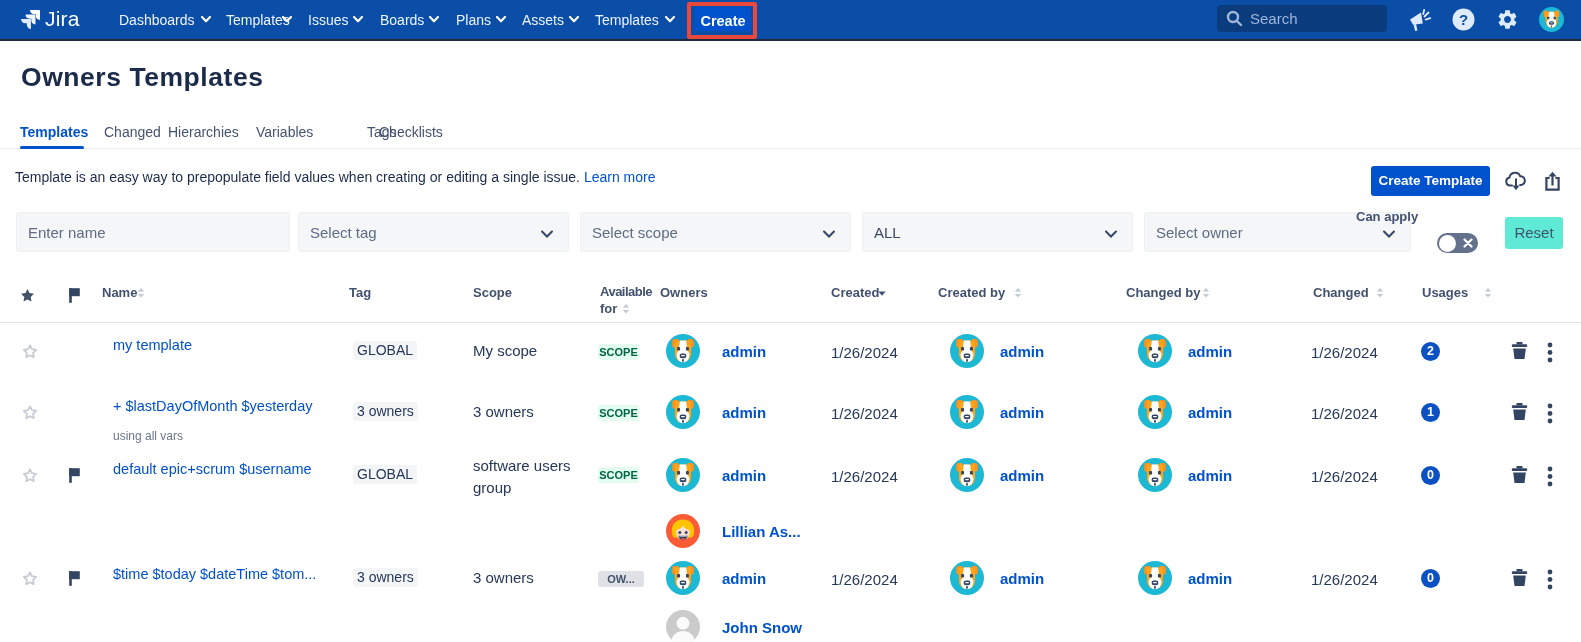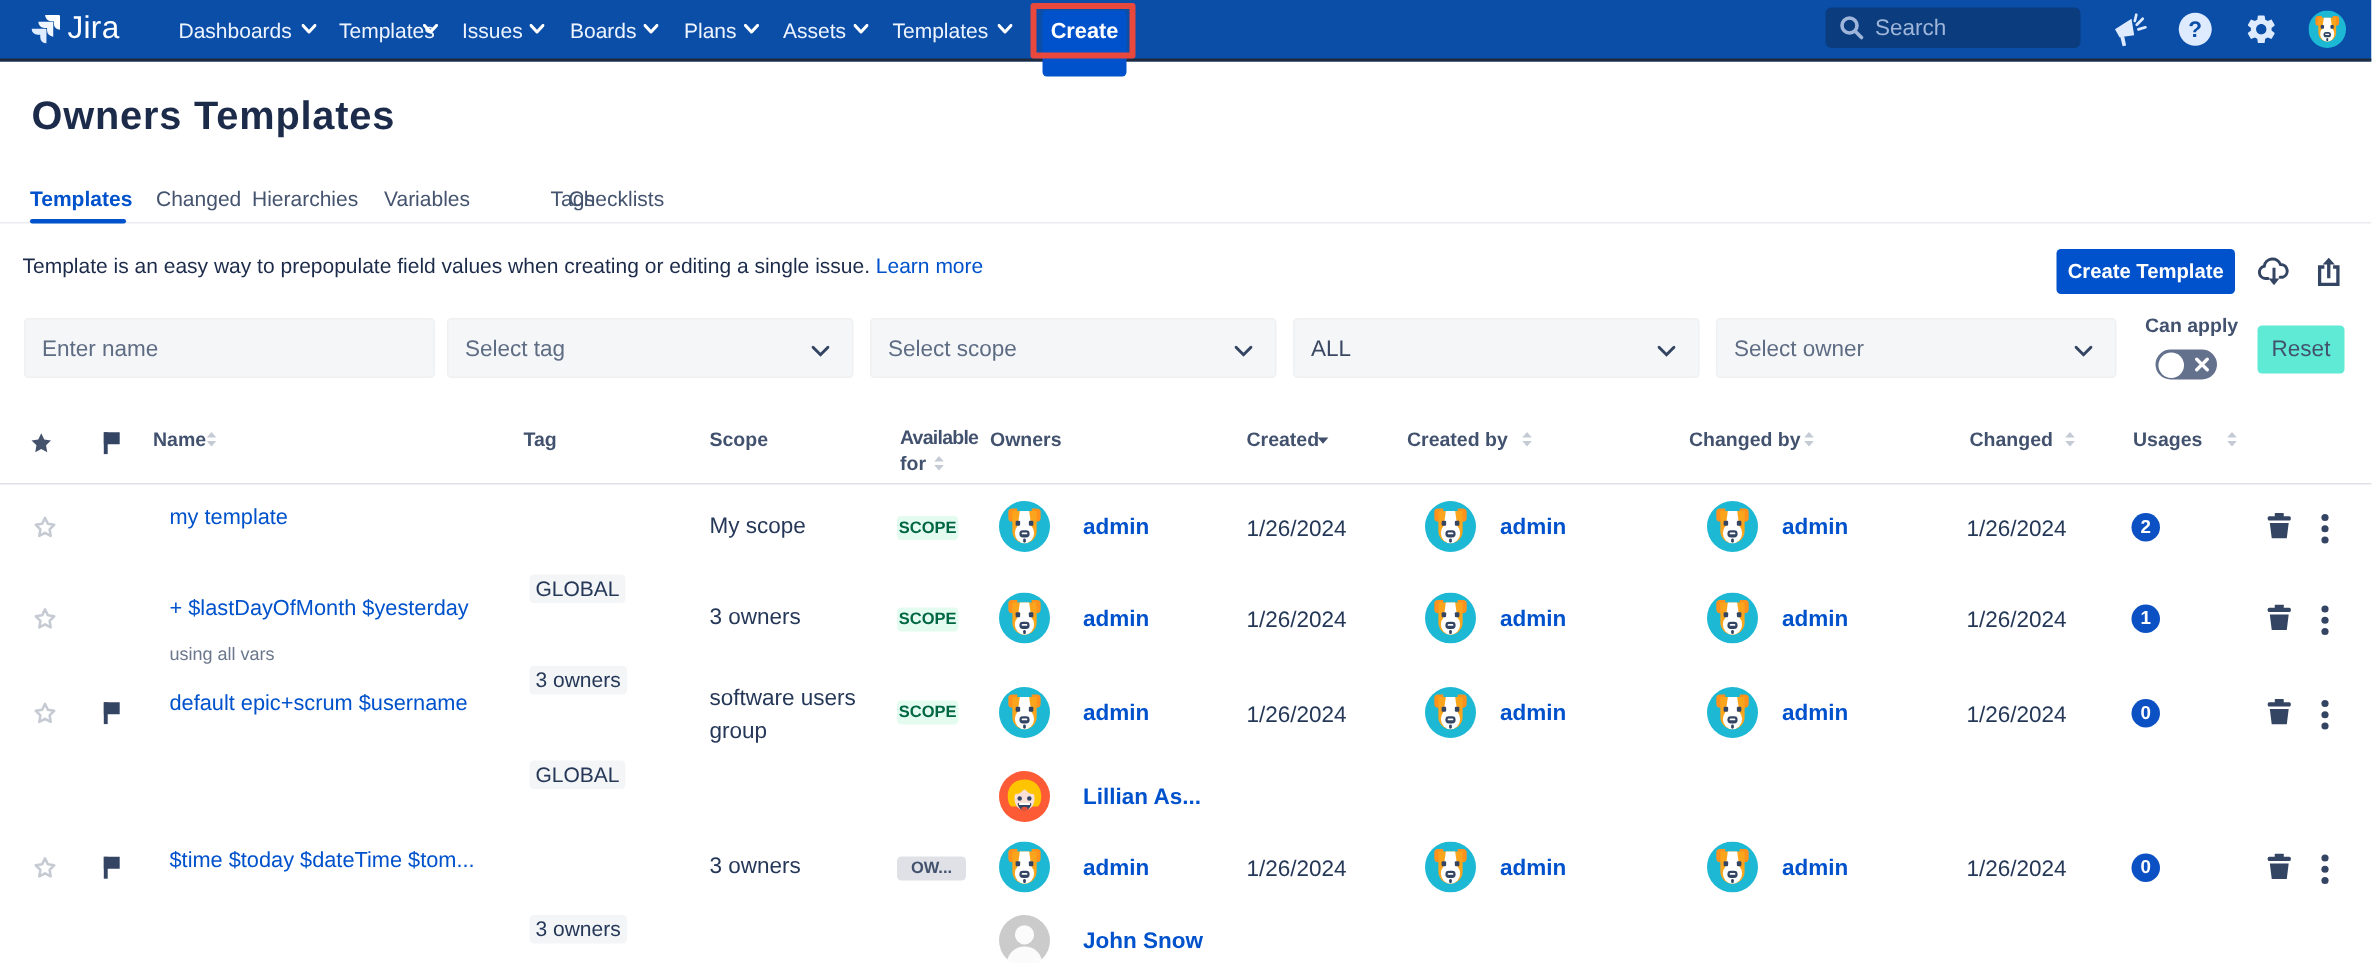--- a/index.html
+++ b/index.html
@@ -7,21 +7,21 @@
   font-family:"Liberation Sans", sans-serif; }
 .abs { position:absolute; }
 #page { position:relative; width:1581px; height:642px; }
 
 
 #nav { position:absolute; left:0; top:0; width:1581px; height:41px;
   background:#0B4EA8; border-bottom:2px solid #1F2B3D; }
 .navitem { position:absolute; top:12px; color:#EDF4FF; font-size:14px; }
 .chev { position:absolute; top:16px; }
 #logo-text { position:absolute; left:45px; top:7px; color:#fff; font-size:21px; font-weight:normal; letter-spacing:0.2px;}
-#createbtn { position:absolute; left:695px; top:7px; width:56px; height:44px;
+#createbtn { position:absolute; left:695px; top:7px; width:56px; height:24px;
   background:#0052CC; color:#fff; font-weight:bold; font-size:14.5px;
   text-align:center; line-height:28px; border-radius:3px; }
 #redbox { position:absolute; left:687px; top:2px; width:70px; height:37px;
   border:4px solid #E8493C; border-radius:2px; }
 #search { position:absolute; left:1217px; top:5px; width:170px; height:27px;
   background:#0A3C7E; border-radius:4px; color:#9FB6DA; font-size:15px; }
 #search span { position:absolute; left:33px; top:5px; }
 .navico { position:absolute; top:8px; }
 
 
@@ -35,35 +35,35 @@
 #desc a { color:#0C66E4; text-decoration:none; color:#0052CC;}
 #ctbtn { position:absolute; left:1371px; top:166px; width:119px; height:30px;
   background:#0052CC; border-radius:3px; color:#fff; font-size:13.5px; font-weight:bold;
   text-align:center; line-height:30px; }
 
 
 .fbox { position:absolute; top:212px; height:40px; background:#F5F6F8;
   border:1px solid #EFF0F2; border-radius:3px; font-size:15px; color:#5E6C84; }
 .fbox span { position:absolute; left:11px; top:11px; }
 .fbox .fchev { position:absolute; right:15px; top:17px; }
-#canapply { position:absolute; left:1430px; top:209px; font-size:13px; font-weight:bold; color:#42526E; }
+#canapply { position:absolute; left:1356px; top:209px; font-size:13px; font-weight:bold; color:#42526E; }
 #toggle { position:absolute; left:1437px; top:233px; width:41px; height:20px;
   background:#64718C; border-radius:10px; }
 #toggle .knob { position:absolute; left:2px; top:1.5px; width:17px; height:17px;
   background:#fff; border-radius:50%; }
 #reset { position:absolute; left:1505px; top:217px; width:58px; height:32px;
   background:#5eead4; border-radius:3px; color:#42526E; font-size:15px;
   text-align:center; line-height:32px; }
 
 
 .th { position:absolute; font-size:13px; font-weight:bold; color:#42526E; }
 #hline { position:absolute; left:0; top:322px; width:1581px; height:1px; background:#DFE1E6; }
 .name { position:absolute; font-size:14.5px; font-weight:normal; color:#0052CC; }
 .chip { position:absolute; height:19px; background:#F4F5F7; border-radius:3px;
-  font-size:14px; color:#253858; padding:0 4px; line-height:19px;margin-top:42px; }
+  font-size:14px; color:#253858; padding:0 4px; line-height:19px; }
 .sctext { position:absolute; font-size:15px; color:#253858; line-height:22px; }
 .badge-g { position:absolute; width:41px; height:16px; background:#E3FCEF; border-radius:3px;
   color:#006644; font-size:11px; font-weight:bold; text-align:center; line-height:16px; }
 .badge-n { position:absolute; width:46px; height:16px; background:#DFE1E6; border-radius:3px;
   color:#42526E; font-size:11px; font-weight:bold; text-align:center; line-height:16px; }
 .alink { position:absolute; font-size:15px; font-weight:bold; color:#0052CC; }
 .date { position:absolute; font-size:15px; color:#253858; }
 .usages { position:absolute; width:19px; height:19px; border-radius:50%; background:#0C51C4;
   color:#fff; font-size:12.5px; font-weight:bold; text-align:center; line-height:19px; }
 .sub { position:absolute; font-size:12px; color:#6B778C; }

